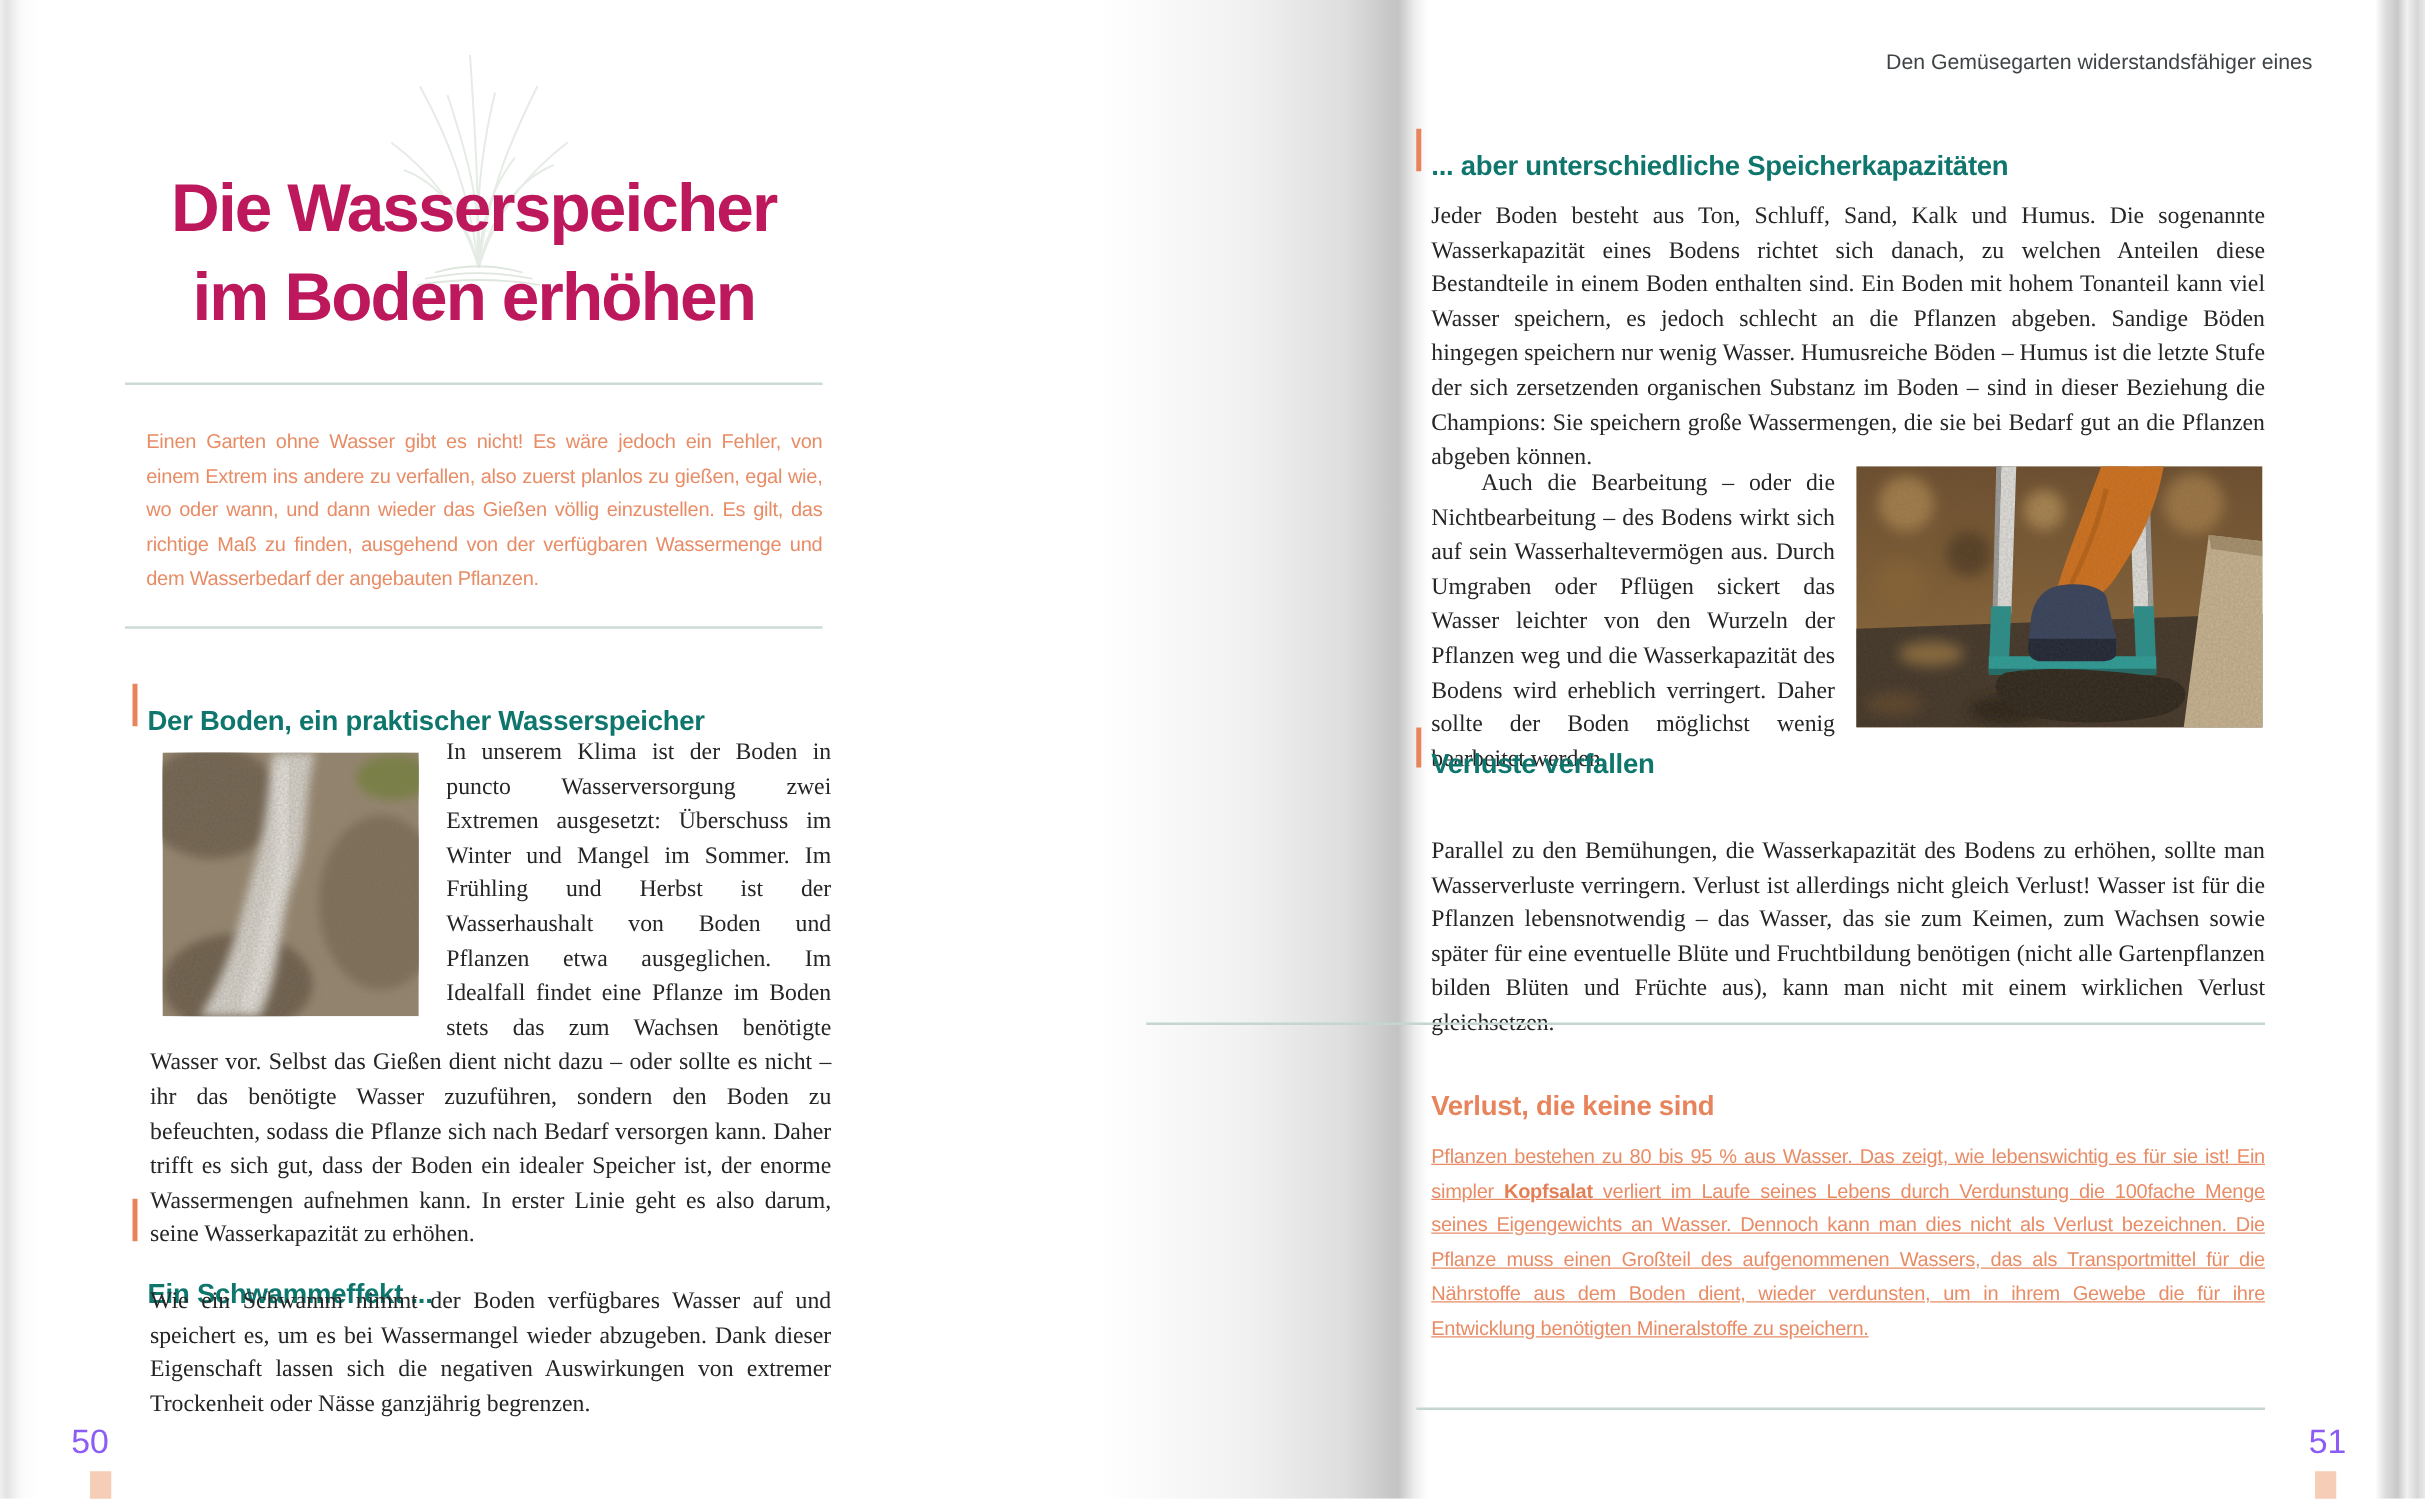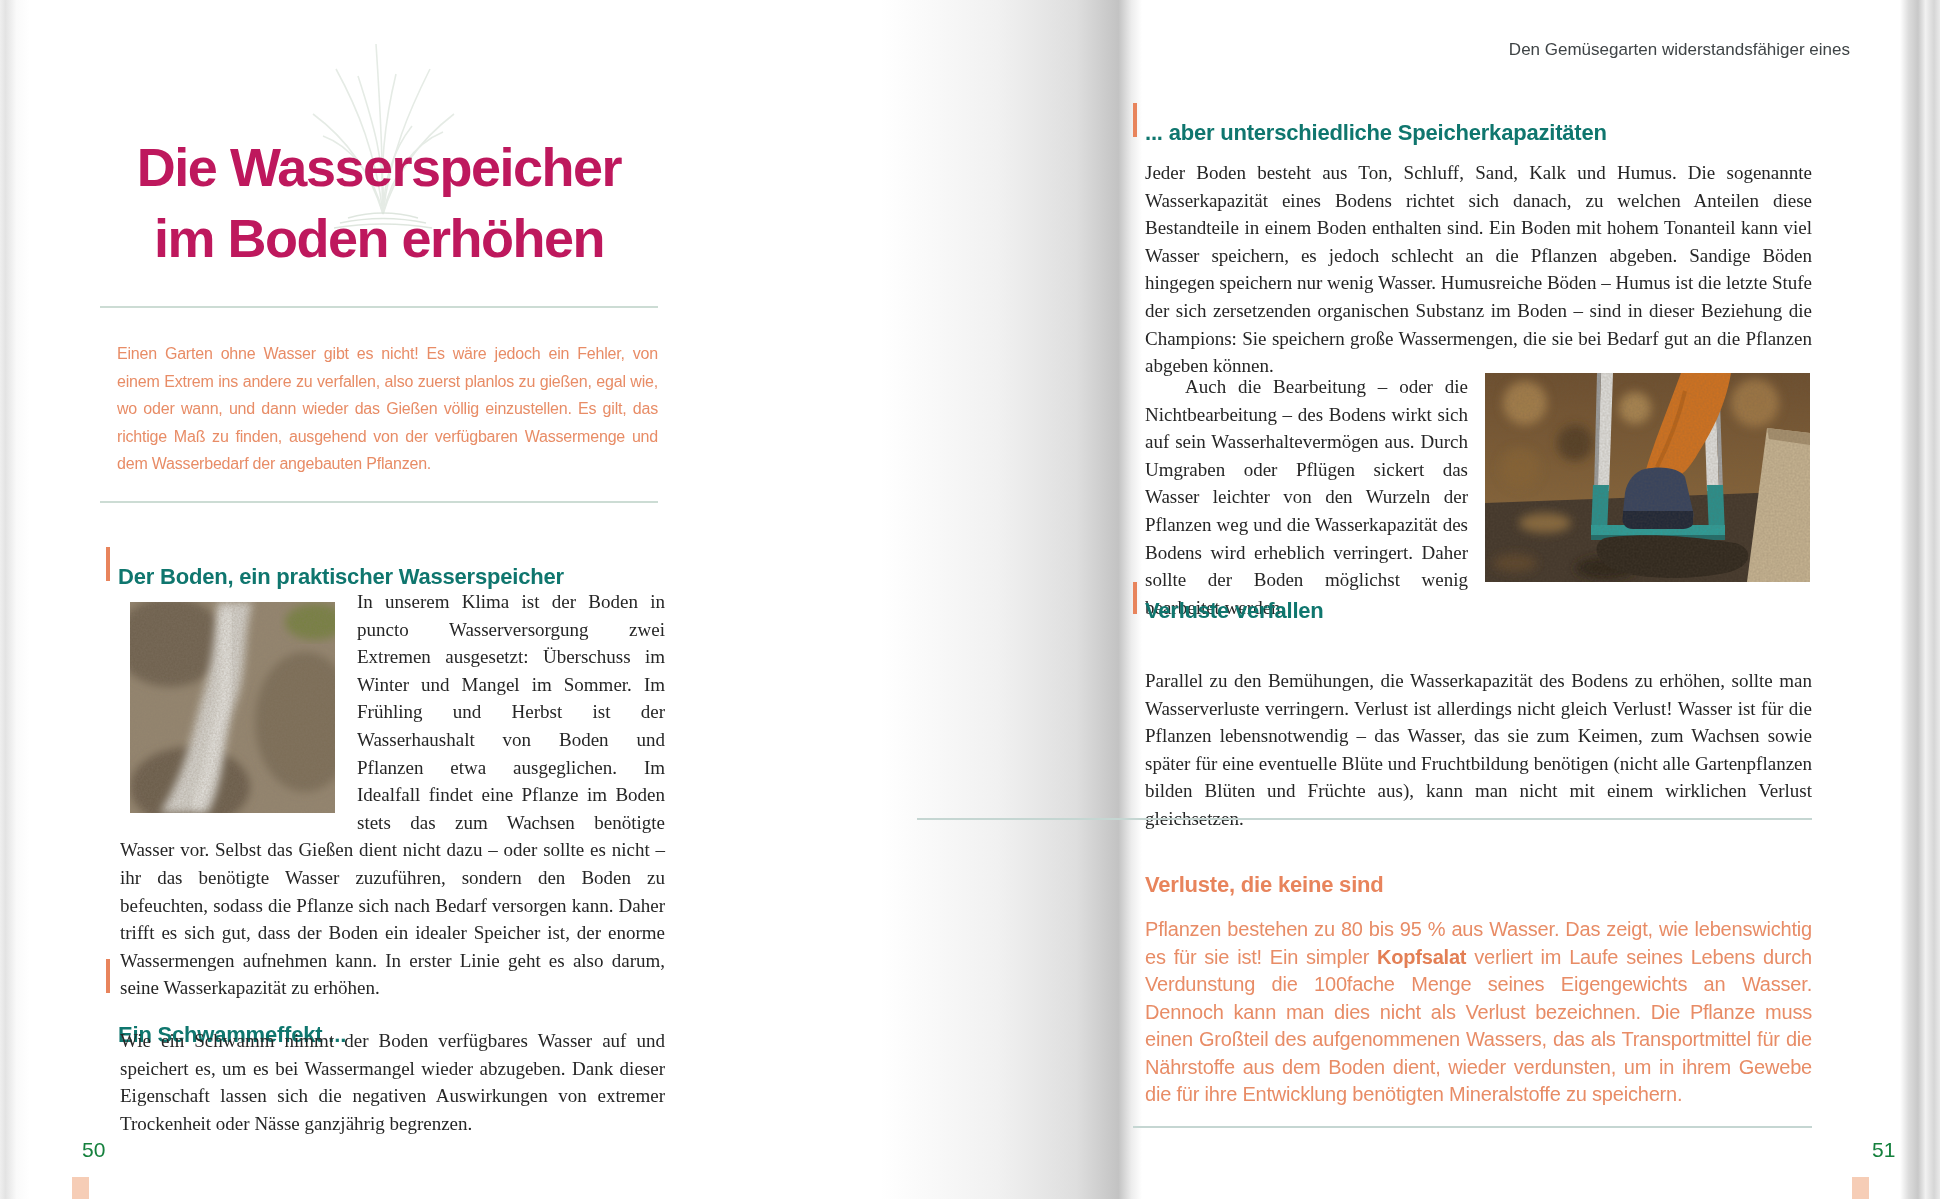--- a/index.html
+++ b/index.html
@@ -28,42 +28,42 @@
     text-align:justify;hyphens:auto;}
   .sec-head{position:absolute;font-size:22px;letter-spacing:-0.2px;color:#0f766e;white-space:nowrap;}
   .sec-bar{position:absolute;width:4px;background:#e8845c;}
   .h-l1{left:118px;top:546px;} .b-l1{left:106px;top:547px;height:34px;}
   .h-l2{left:118px;top:1004px;} .b-l2{left:106px;top:959px;height:34px;}
   .body-serif{font-family:"Liberation Serif",serif;font-size:19px;line-height:27.6px;
     color:#262626;text-align:justify;hyphens:auto;}
   .body-l1{position:absolute;left:120px;top:588px;width:545px;}
   .soil-photo{float:left;width:205px;height:211px;margin:14px 22px 8px 10px;display:block;}
   .body-l2{position:absolute;left:120px;top:1008px;width:545px;}
-  .pagenum{position:absolute;font-size:21px;color:#15803d;margin-left:25px;}
+  .pagenum{position:absolute;font-size:27px;color:#8b5cf6;}
   .pn-left{left:57px;top:1138px;}
   .pn-right{left:1847px;top:1138px;}
   .peach{position:absolute;width:17px;height:30px;background:#f6cdb6;}
   .peach-left{left:72px;top:1177px;}
   .peach-right{left:1852px;top:1177px;}
 
   
   .run-head{position:absolute;left:1130px;top:40px;width:720px;text-align:right;
     font-size:17px;color:#3f4446;}
   .h-r1{left:1145px;top:102px;} .b-r1{left:1133px;top:103px;height:34px;}
   .para-r1{position:absolute;left:1145px;top:140px;width:667px;}
   .para-r2{position:absolute;left:1145px;top:354px;width:323px;text-indent:40px;}
   .dig-photo{position:absolute;left:1485px;top:373px;width:325px;height:209px;}
   .h-r2{left:1145px;top:580px;} .b-r2{left:1133px;top:582px;height:32px;}
   .body-r2{position:absolute;left:1145px;top:648px;width:667px;}
   .box-rule-top{position:absolute;left:917px;top:818px;width:895px;height:2px;background:#c5d6d2;}
   .box-rule-bottom{position:absolute;left:1133px;top:1126px;width:679px;height:2px;background:#c5d6d2;}
   .box-head{position:absolute;left:1145px;top:850px;font-size:22px;color:#e8845c;letter-spacing:-0.2px;}
   .box-body{position:absolute;left:1145px;top:896px;width:667px;
-    font-size:20px;line-height:27.5px;letter-spacing:-0.2px;color:#e88c66;
-    text-align:justify;hyphens:auto;}
+    font-size:16px;line-height:27.5px;letter-spacing:-0.2px;color:#e88c66;
+    text-align:justify;hyphens:auto;text-decoration:underline;}
   .box-body b{font-weight:700;color:#e37f55;}
 </style>
 </head>
 <body>
 
 <div class="spread">
 
   <svg class="plant-sketch" width="190" height="220" viewBox="0 0 190 220">
     <g stroke="#dde5dd" stroke-width="1.6" fill="none" opacity="0.75">
       <path d="M95 200 C95 140 92 90 88 30"></path>
@@ -190,21 +190,21 @@
     <path d="M120 165 C150 160 200 162 250 170 C270 175 268 195 240 200 C200 208 150 206 128 196 C110 188 106 170 120 165 Z" fill="#2e261c"></path>
     <rect width="325" height="209" filter="url(#grain2)" opacity="0.35"></rect>
   </svg>
 
   <div class="sec-bar b-r2"></div>
   <h2 class="sec-head h-r2">Verluste verfallen</h2>
 
   <p class="body-serif body-r2">Parallel zu den Bemühungen, die Wasserkapazität des Bodens zu erhöhen, sollte man Wasserverluste verringern. Verlust ist allerdings nicht gleich Verlust! Wasser ist für die Pflanzen lebensnotwendig – das Wasser, das sie zum Keimen, zum Wachsen sowie später für eine eventuelle Blüte und Fruchtbildung benötigen (nicht alle Gartenpflanzen bilden Blüten und Früchte aus), kann man nicht mit einem wirklichen Verlust gleichsetzen.</p>
 
   <div class="box-rule-top"></div>
-  <h3 class="box-head">Verluste, die keine sind</h3>
+  <h3 class="box-head">Verlust, die keine sind</h3>
   <p class="box-body"><span>Pflanzen bestehen zu 80 bis 95 % aus Wasser. Das zeigt, wie lebenswichtig es für sie ist! Ein simpler </span><b>Kopfsalat</b><span> verliert im Laufe seines Lebens durch Verdunstung die 100fache Menge seines Eigengewichts an Wasser. Dennoch kann man dies nicht als Verlust bezeichnen. Die Pflanze muss einen Großteil des aufgenommenen Wassers, das als Transportmittel für die Nährstoffe aus dem Boden dient, wieder verdunsten, um in ihrem Gewebe die für ihre Entwicklung benötigten Mineralstoffe zu speichern.</span></p>
   <div class="box-rule-bottom"></div>
 
   <div class="pagenum pn-right">51</div>
   <div class="peach peach-right"></div>
 
   <div class="edge-left"></div>
   <div class="edge-right"></div>
 </div>
 

